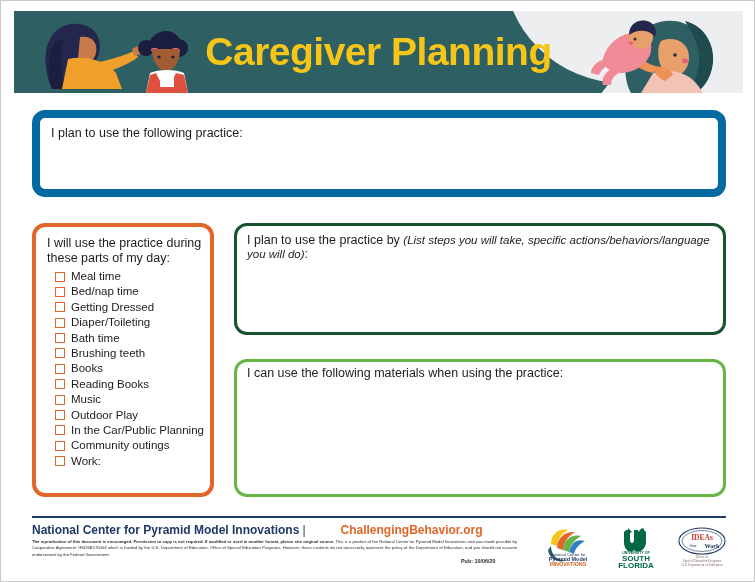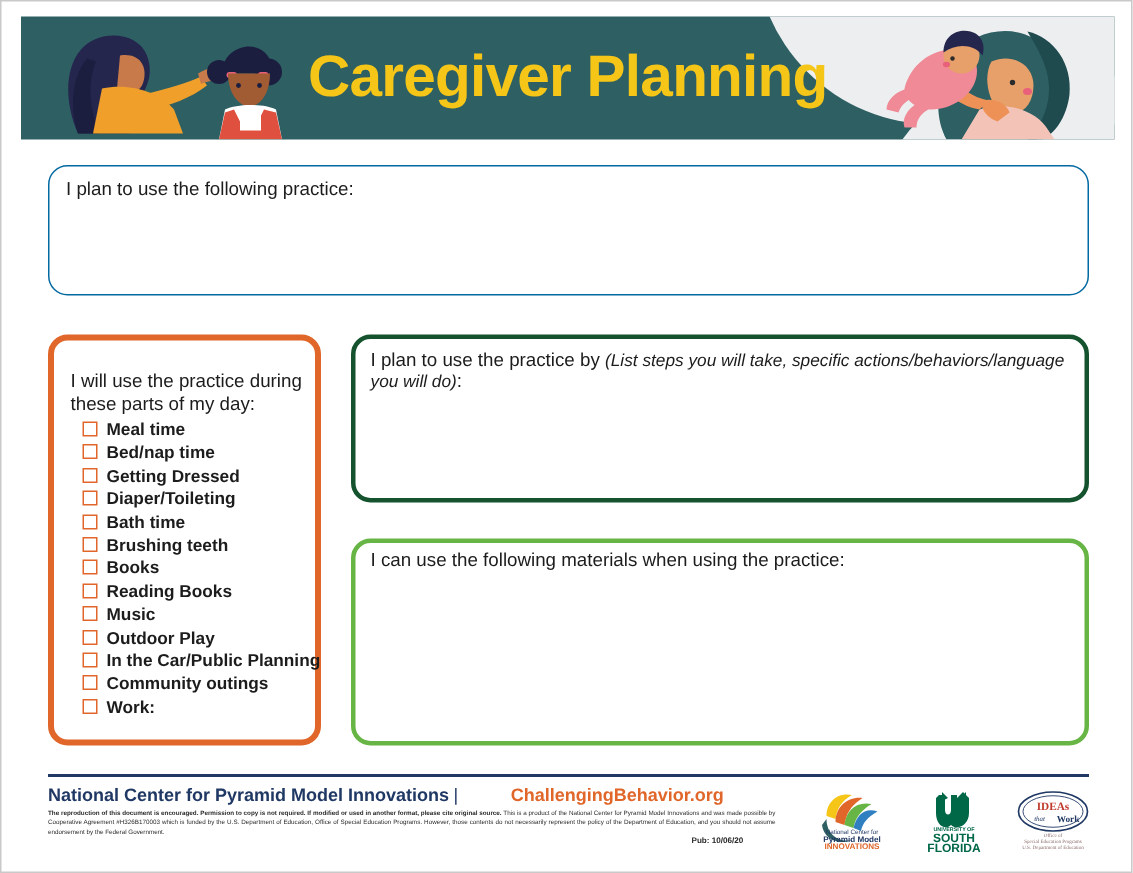--- a/index.html
+++ b/index.html
@@ -77,45 +77,44 @@
   .box-label {
     font-size: 12.5px;
     color: #1c1c1c;
     font-family: "Liberation Sans", sans-serif;
   }
   .box-yellow {
     left: 31px;
     top: 109px;
     width: 694px;
     height: 87px;
-    border: 1px solid #0369a1;
+    border: 8px solid #0369a1;
     border-radius: 13px;
     padding: 8px 11px 0 11px;
   }
   
   .box-orange {
     left: 31px;
     top: 222px;
     width: 182px;
     height: 274px;
     border: 4px solid #e0662a;
     border-radius: 13px;
-    padding: 20px 6px 0 9px;
+    padding: 9px 6px 0 9px;
   }
   .checklist-heading {
     font-size: 12.5px;
     color: #1c1c1c;
     line-height: 15px;
     margin: 0 0 4px 2px;
   }
   .chk-row {
     display: flex;
-    align-items: flex-start;
+    align-items: center;
     margin: 0 0 2.4px 10px;
-    font-weight: bold;
   }
   .chk-box {
     width: 8px;
     height: 8px;
     border: 1.3px solid #e0662a;
     background: #ffffff;
     flex: 0 0 auto;
     margin-right: 6px;
   }
   .chk-label {

